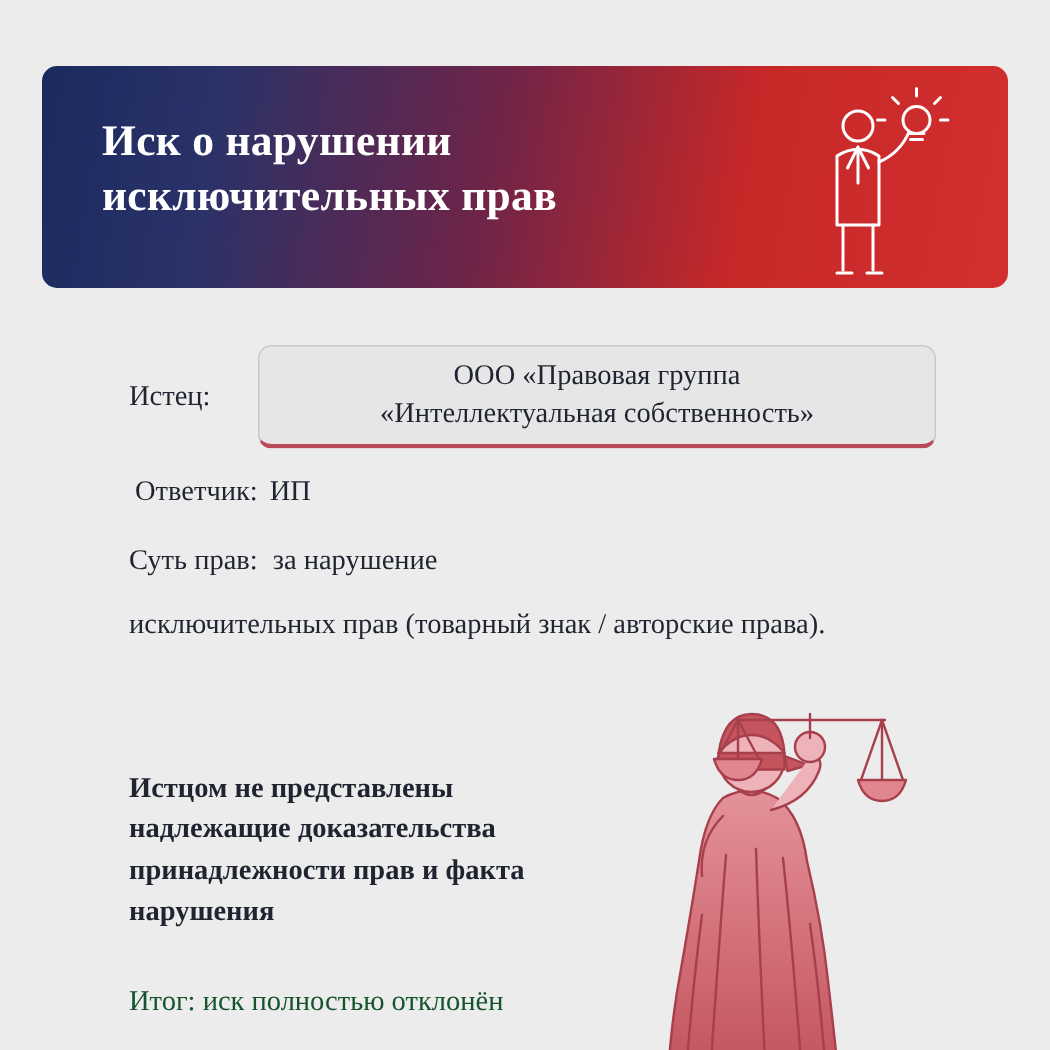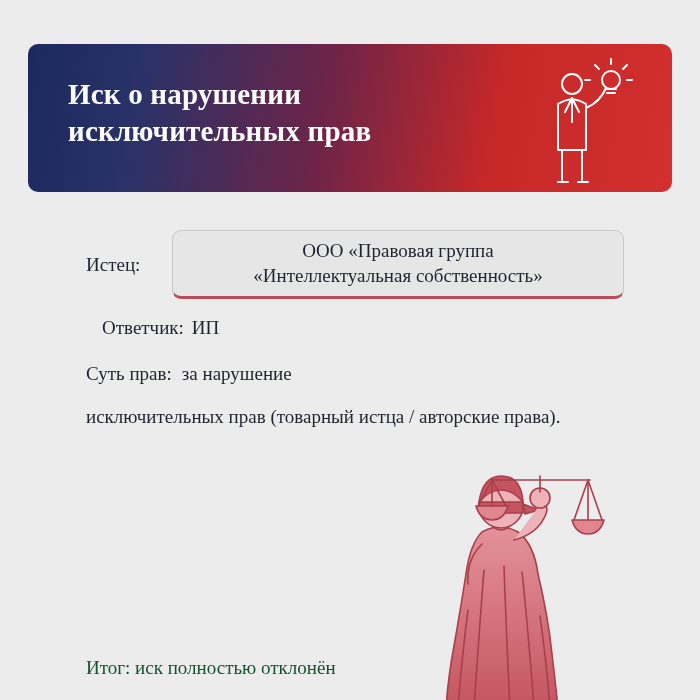--- a/index.html
+++ b/index.html
@@ -101,21 +101,21 @@
     width: 86px;
     flex: none;
   }
   #plaintiff-chip {
     width: 452px;
     white-space: pre-line;
   }
 
   
   #row-defendant {
-    left: 84px;
+    left: 72px;
     top: 122px;
   }
   #row-defendant .label.key { margin-right: 8px; }
 
   
   #row-claim {
     left: 68px;
     top: 168px;
     width: 600px;
     flex-wrap: wrap;
@@ -214,23 +214,27 @@
     <div class="row" id="row-defendant">
       <span class="label key">Ответчик:</span>
       <span class="label">ИП</span>
     </div>
 
     <div class="row" id="row-claim">
       <span class="label key">Суть прав:</span>
       <span class="label">за нарушение</span>
     </div>
 
-    <div id="claim-tail">исключительных прав (товарный истца / авторские права).</div>
+    <div id="claim-tail">исключительных прав (товарный знак / авторские права).</div>
 
     <div id="evidence-block">
+      <span class="ev-text">Истцом не представлены
+надлежащие доказательства
+принадлежности прав и факта
+нарушения</span>
     </div>
 
     <div id="result-line">Итог: иск полностью отклонён</div>
 
     <div class="justice">
       <svg viewBox="0 0 260 268" width="260" height="268" xmlns="http://www.w3.org/2000/svg">
         <defs>
           <linearGradient id="robe" x1="0" y1="0" x2="0" y2="1">
             <stop offset="0%" stop-color="#e4929a"></stop>
             <stop offset="100%" stop-color="#c4555f"></stop>

